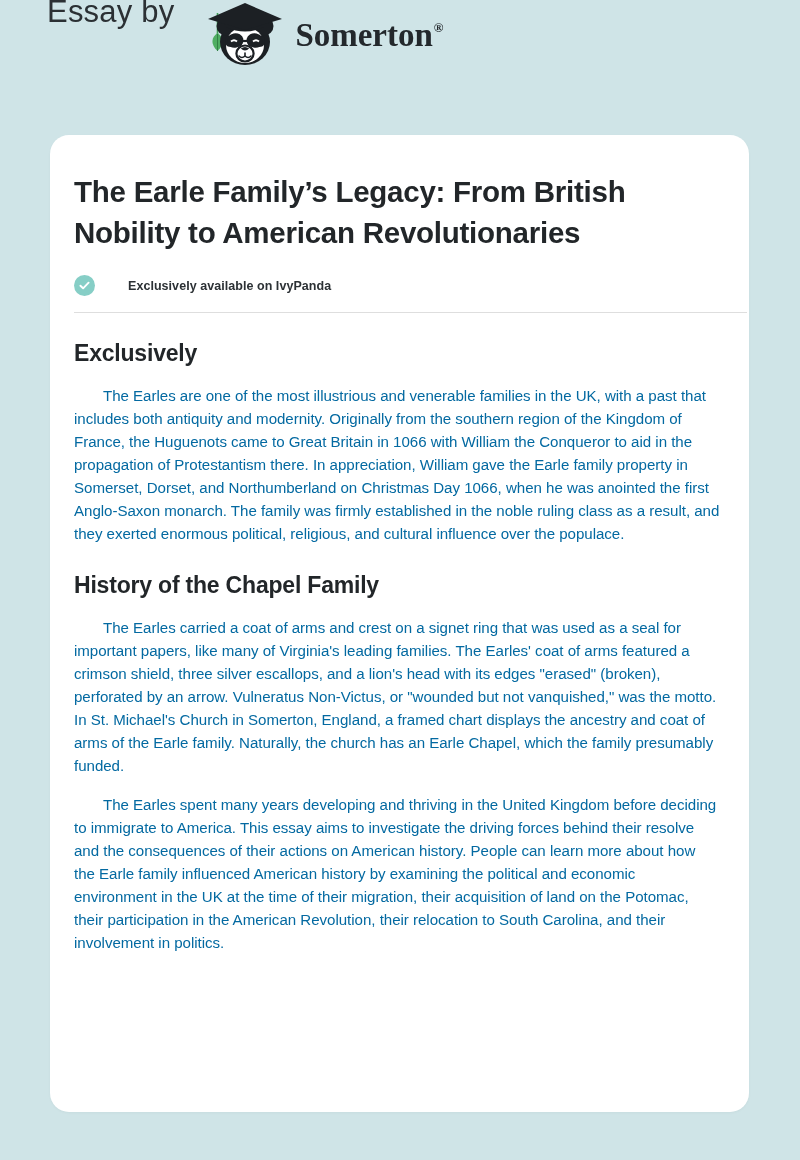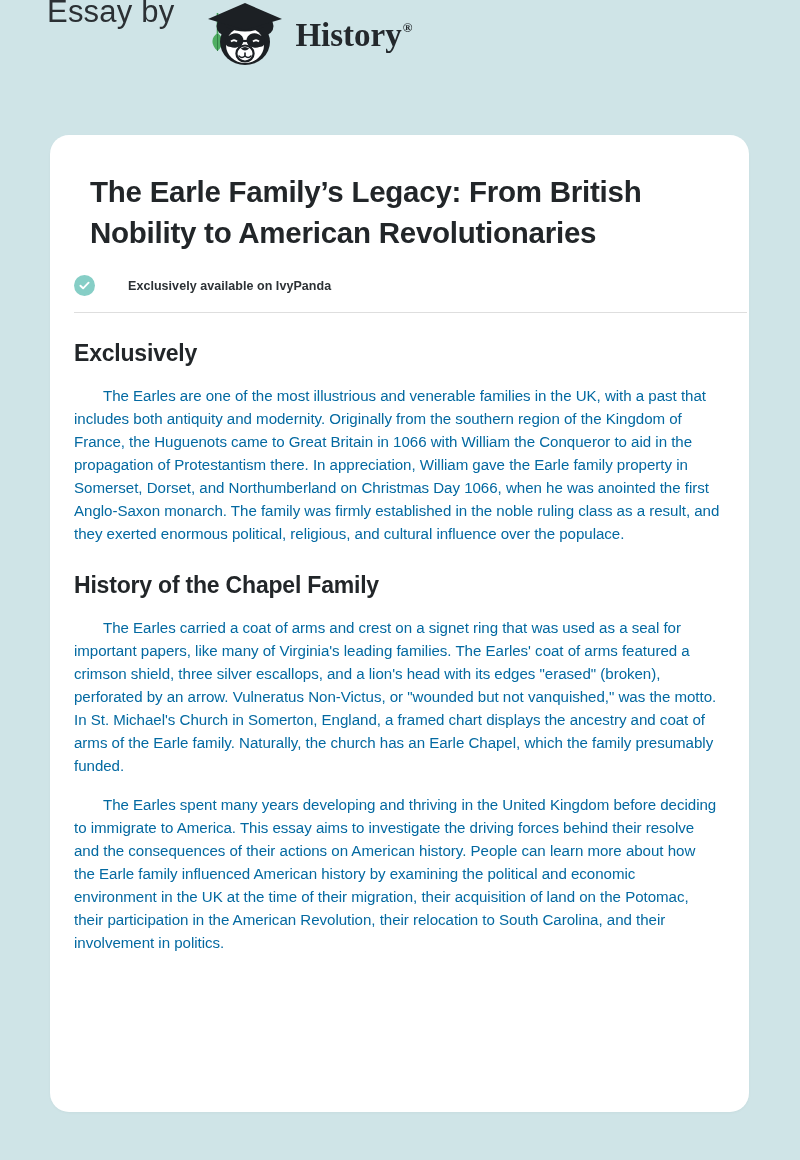--- a/index.html
+++ b/index.html
@@ -75,21 +75,21 @@
     padding: 36px 27px 0 24px;
     box-shadow: 0 1px 3px rgba(0,0,0,0.035);
     overflow: hidden;
   }
 
   .doc-title {
     font-size: 29.5px;
     font-weight: bold;
     line-height: 41px;
     color: #222629;
-    margin: 0 0 0 16px;
+    margin: 0 0 0 0;
     letter-spacing: -0.25px;
     padding-right: 10px;
   }
 
   .badge-row {
     display: flex;
     align-items: center;
     margin-top: 22px;
   }
   .badge-check {
@@ -177,21 +177,21 @@
         <path d="M45.8 48.5 q4.2 -3.2 8.4 0 q-4.2 4 -8.4 0 Z" fill="#1c2024"></path>
 
         <path d="M50 53 L50 56 M50 56 q-3.2 3 -6 0 M50 56 q3.2 3 6 0" stroke="#1c2024" stroke-width="1.6" fill="none" stroke-linecap="round"></path>
 
         <path d="M31 22 q19 -9 38 0 l0 5 q-19 9 -38 0 Z" fill="#1c2024"></path>
 
         <path d="M50 3 L87 19 L50 30 L13 19 Z" fill="#1c2024"></path>
       </svg>
     </span>
 
-    <span class="brand-wordmark"><span>History</span><span class="reg">®</span></span>
+    <span class="brand-wordmark"><span>Somerton</span><span class="reg">®</span></span>
   </div>
 </div>
 
 <div class="paper">
 
   <h1 class="doc-title">The Earle Family’s Legacy: From British Nobility to American Revolutionaries</h1>
 
   <div class="badge-row">
     <span class="badge-check">
       <svg width="13" height="13" viewBox="0 0 13 13" xmlns="http://www.w3.org/2000/svg">

